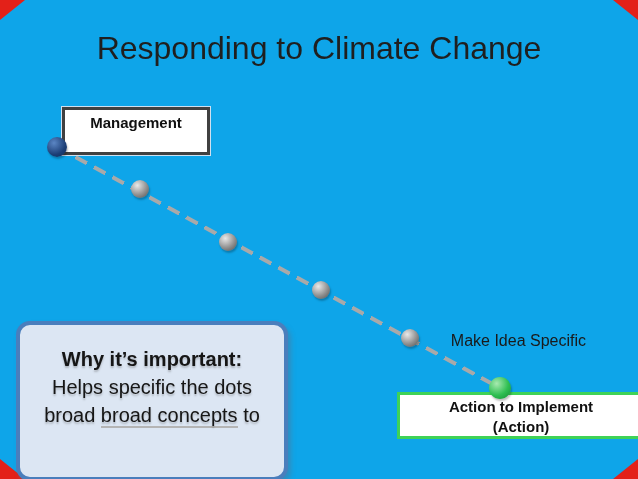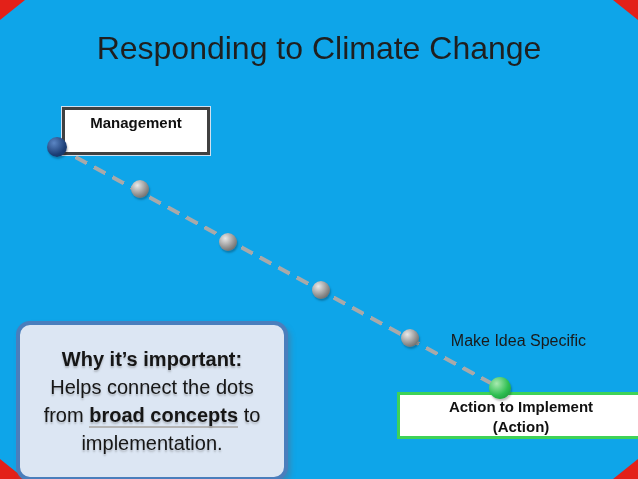--- a/index.html
+++ b/index.html
@@ -95,21 +95,21 @@
     border-radius: 14px;
     box-shadow: 3px 4px 5px rgba(90,110,140,0.45);
     text-align: center;
     font-size: 20px; line-height: 28px; color: #161616;
     padding-top: 20px;
     z-index: 5;
     text-shadow: 0 2px 2px rgba(70,70,70,0.30);
   }
   .callout .line { display: block; }
   .callout .hd { font-weight: bold; }
-  .callout .em { font-weight: bold; border-bottom: 2px solid #b4b4b4; text-align: center; }
+  .callout .em { font-weight: normal; border-bottom: 2px solid #b4b4b4; text-align: center; }
 </style>
 </head>
 <body>
 
 <div class="slide">
 
   <div class="corner tl"></div>
   <div class="corner tr"></div>
   <div class="corner bl"></div>
   <div class="corner br"></div>
@@ -136,18 +136,17 @@
     <span class="bl" style="display:block">Make Idea Specific</span>
   </div>
 
   <div class="node-box box-end">
     <span class="bl">Action to Implement</span>
     <span class="bl">(Action)</span>
   </div>
 
   <div class="callout">
     <span class="line hd">Why it’s important:</span>
-    <span class="line">Helps connect the dots</span>
-    <span class="line"><span>from </span><span class="em">broad concepts</span><span> to</span></span>
-    <span class="line">implementation.</span>
+    <span class="line">Helps specific the dots</span>
+    <span class="line"><span>broad </span><span class="em">broad concepts</span><span> to</span></span>
   </div>
 
 </div>
 
 </body></html>

